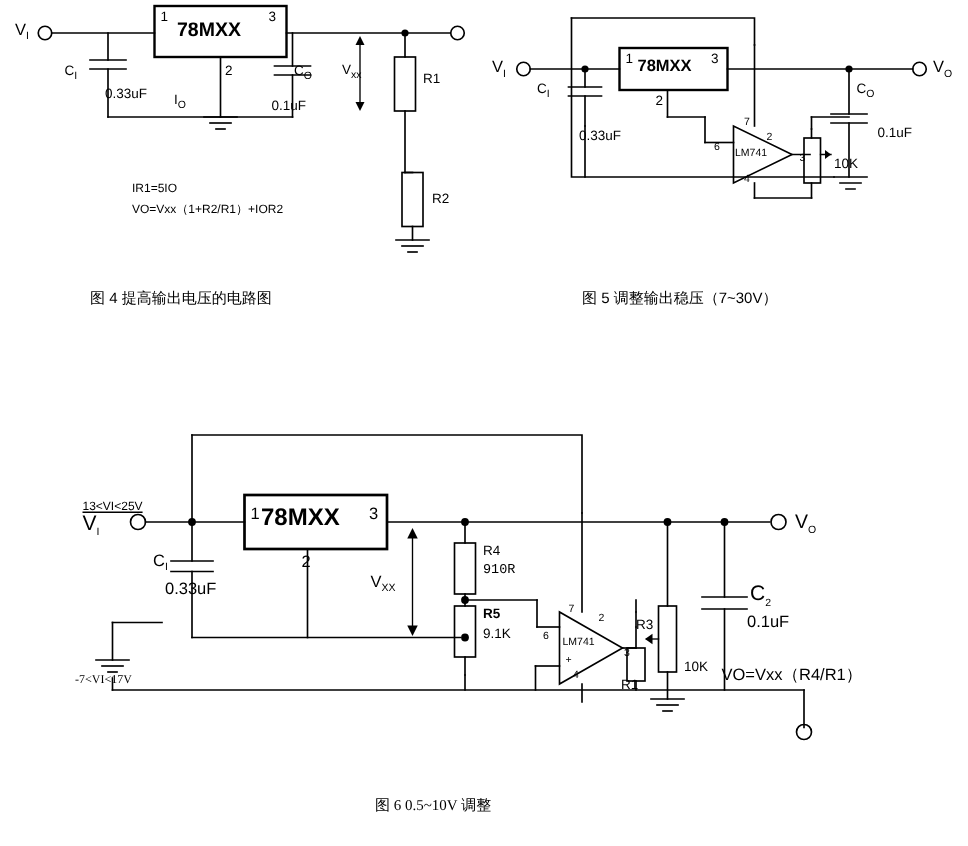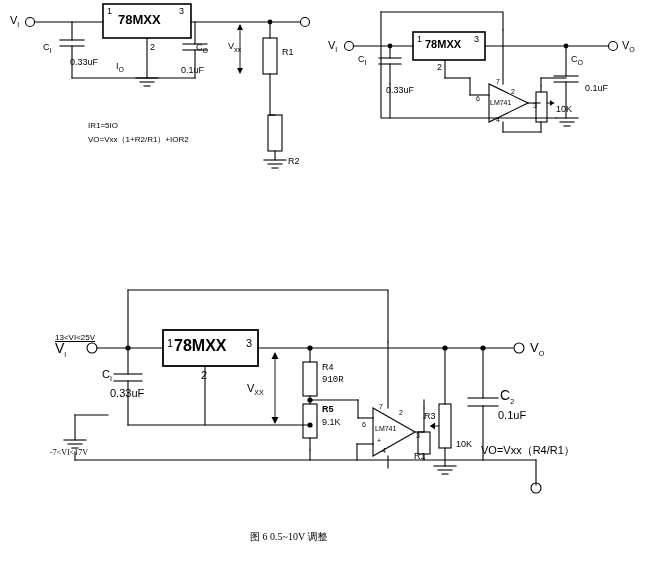--- a/index.html
+++ b/index.html
@@ -210,41 +210,43 @@
 <div class="lbl" style="left:179px;top:7px;">3</div>
 <div class="lbl" style="left:150px;top:43px;">2</div>
 <div class="lbl big" style="left:118px;top:13px;">78MXX</div>
 <div class="lbl" style="left:43px;top:43px;">C<span class="sub">I</span></div>
 <div class="lbl" style="left:70px;top:58px;">0.33uF</div>
 <div class="lbl" style="left:116px;top:62px;">I<span class="sub">O</span></div>
 <div class="lbl" style="left:196px;top:43px;">C<span class="sub">O</span></div>
 <div class="lbl" style="left:181px;top:66px;">0.1uF</div>
 <div class="lbl" style="left:228px;top:42px;">V<span class="sub">xx</span></div>
 <div class="lbl" style="left:282px;top:48px;">R1</div>
-<div class="lbl" style="left:288px;top:128px;margin-top:29px;">R2</div>
+<div class="lbl" style="left:288px;top:128px;">R2</div>
 <div class="lbl sm" style="left:88px;top:122px;">IR1=5IO</div>
 <div class="lbl sm" style="left:88px;top:136px;">VO=Vxx（1+R2/R1）+IOR2</div>
+<div class="cap" style="left:60px;top:192px;">图 4  提高输出电压的电路图</div>
 
 <div class="lbl med" style="left:328px;top:39px;">V<span class="sub">I</span></div>
 <div class="lbl med" style="left:622px;top:39px;">V<span class="sub">O</span></div>
 <div class="lbl" style="left:417px;top:35px;">1</div>
 <div class="lbl" style="left:474px;top:35px;">3</div>
 <div class="lbl" style="left:437px;top:63px;">2</div>
 <div class="lbl med" style="left:425px;top:38px;font-weight:bold;">78MXX</div>
 <div class="lbl" style="left:358px;top:55px;">C<span class="sub">I</span></div>
 <div class="lbl" style="left:386px;top:86px;">0.33uF</div>
 <div class="lbl" style="left:571px;top:55px;">C<span class="sub">O</span></div>
 <div class="lbl" style="left:585px;top:84px;">0.1uF</div>
 <div class="lbl xs" style="left:496px;top:78px;">7</div>
 <div class="lbl xs" style="left:476px;top:95px;">6</div>
 <div class="lbl xs" style="left:496px;top:116px;">4</div>
 <div class="lbl xs" style="left:511px;top:88px;">2</div>
 <div class="lbl xs" style="left:533px;top:102px;">3</div>
 <div class="lbl xs" style="left:490px;top:99px;">LM741</div>
 <div class="lbl" style="left:556px;top:105px;">10K</div>
+<div class="cap" style="left:388px;top:192px;">图 5  调整输出稳压（7~30V）</div>
 
 <div class="lbl sm" style="left:55px;top:334px;text-decoration:underline;">13&lt;VI&lt;25V</div>
 <div class="lbl sm" style="left:50px;top:449px;font-family:Liberation Serif, serif;">-7&lt;VI&lt;17V</div>
 <div class="lbl" style="left:55px;top:341px;font-size:14px;">V<span class="sub">I</span></div>
 <div class="lbl" style="left:530px;top:341px;font-size:13px;">V<span class="sub">O</span></div>
 <div class="lbl med" style="left:167px;top:337px;">1</div>
 <div class="lbl med" style="left:246px;top:337px;">3</div>
 <div class="lbl med" style="left:201px;top:369px;">2</div>
 <div class="lbl" style="left:174px;top:337px;font-size:16px;font-weight:bold;">78MXX</div>
 <div class="lbl med" style="left:102px;top:368px;">C<span class="sub">I</span></div>

